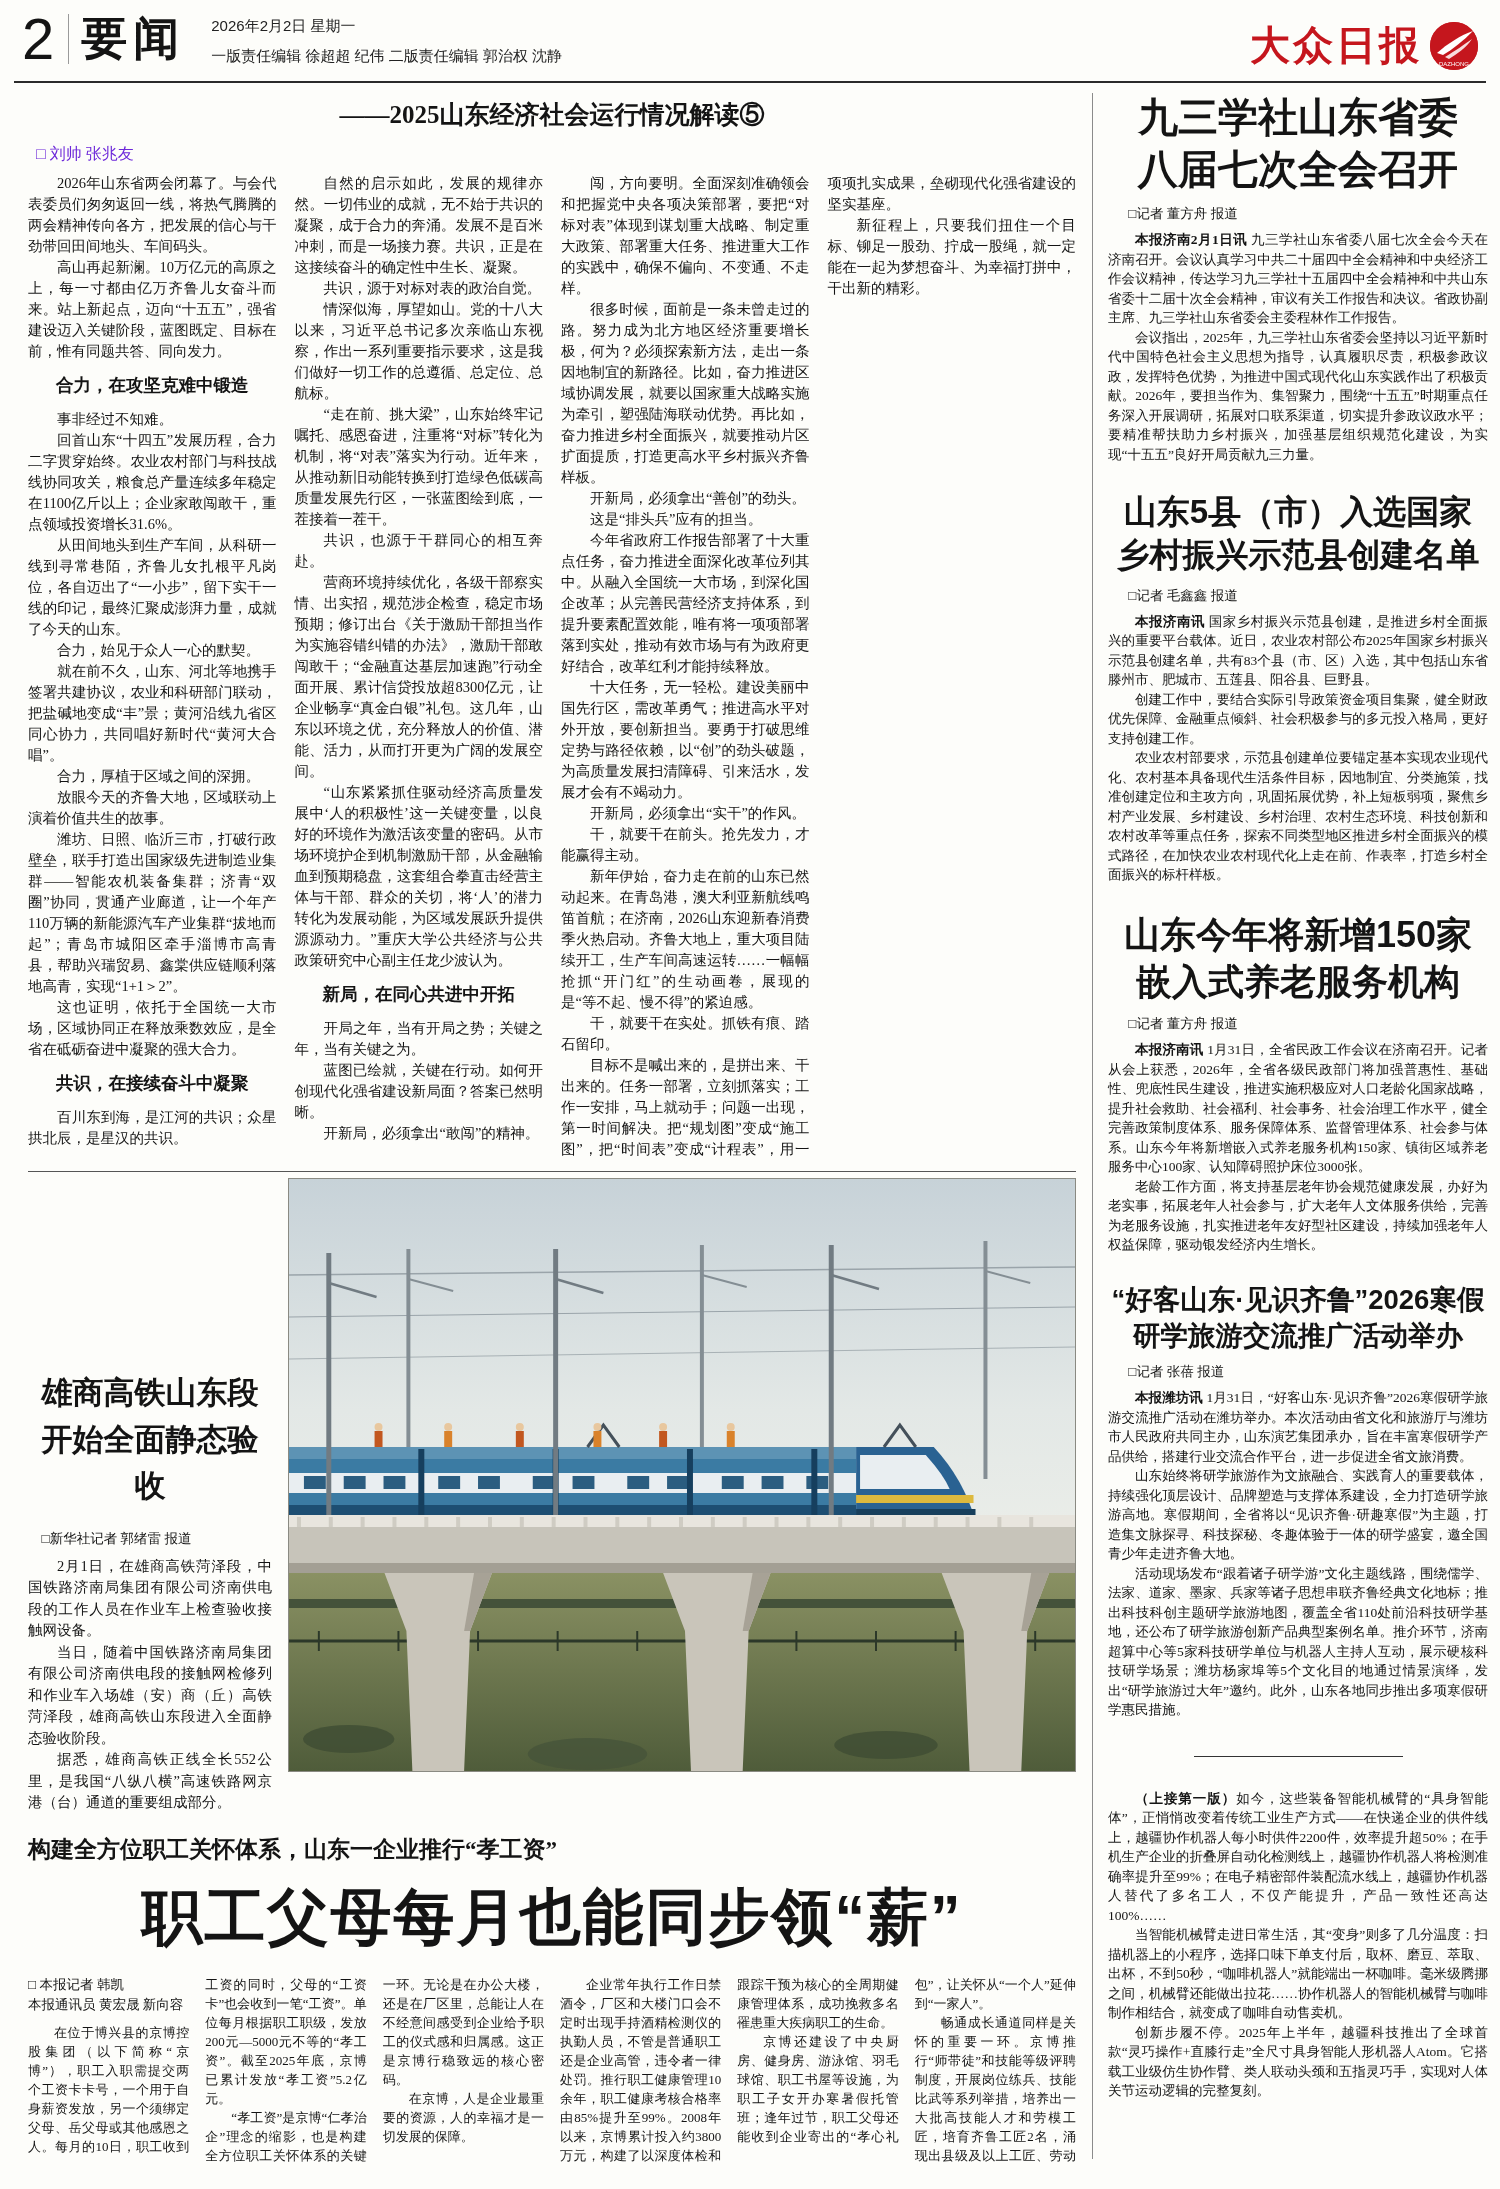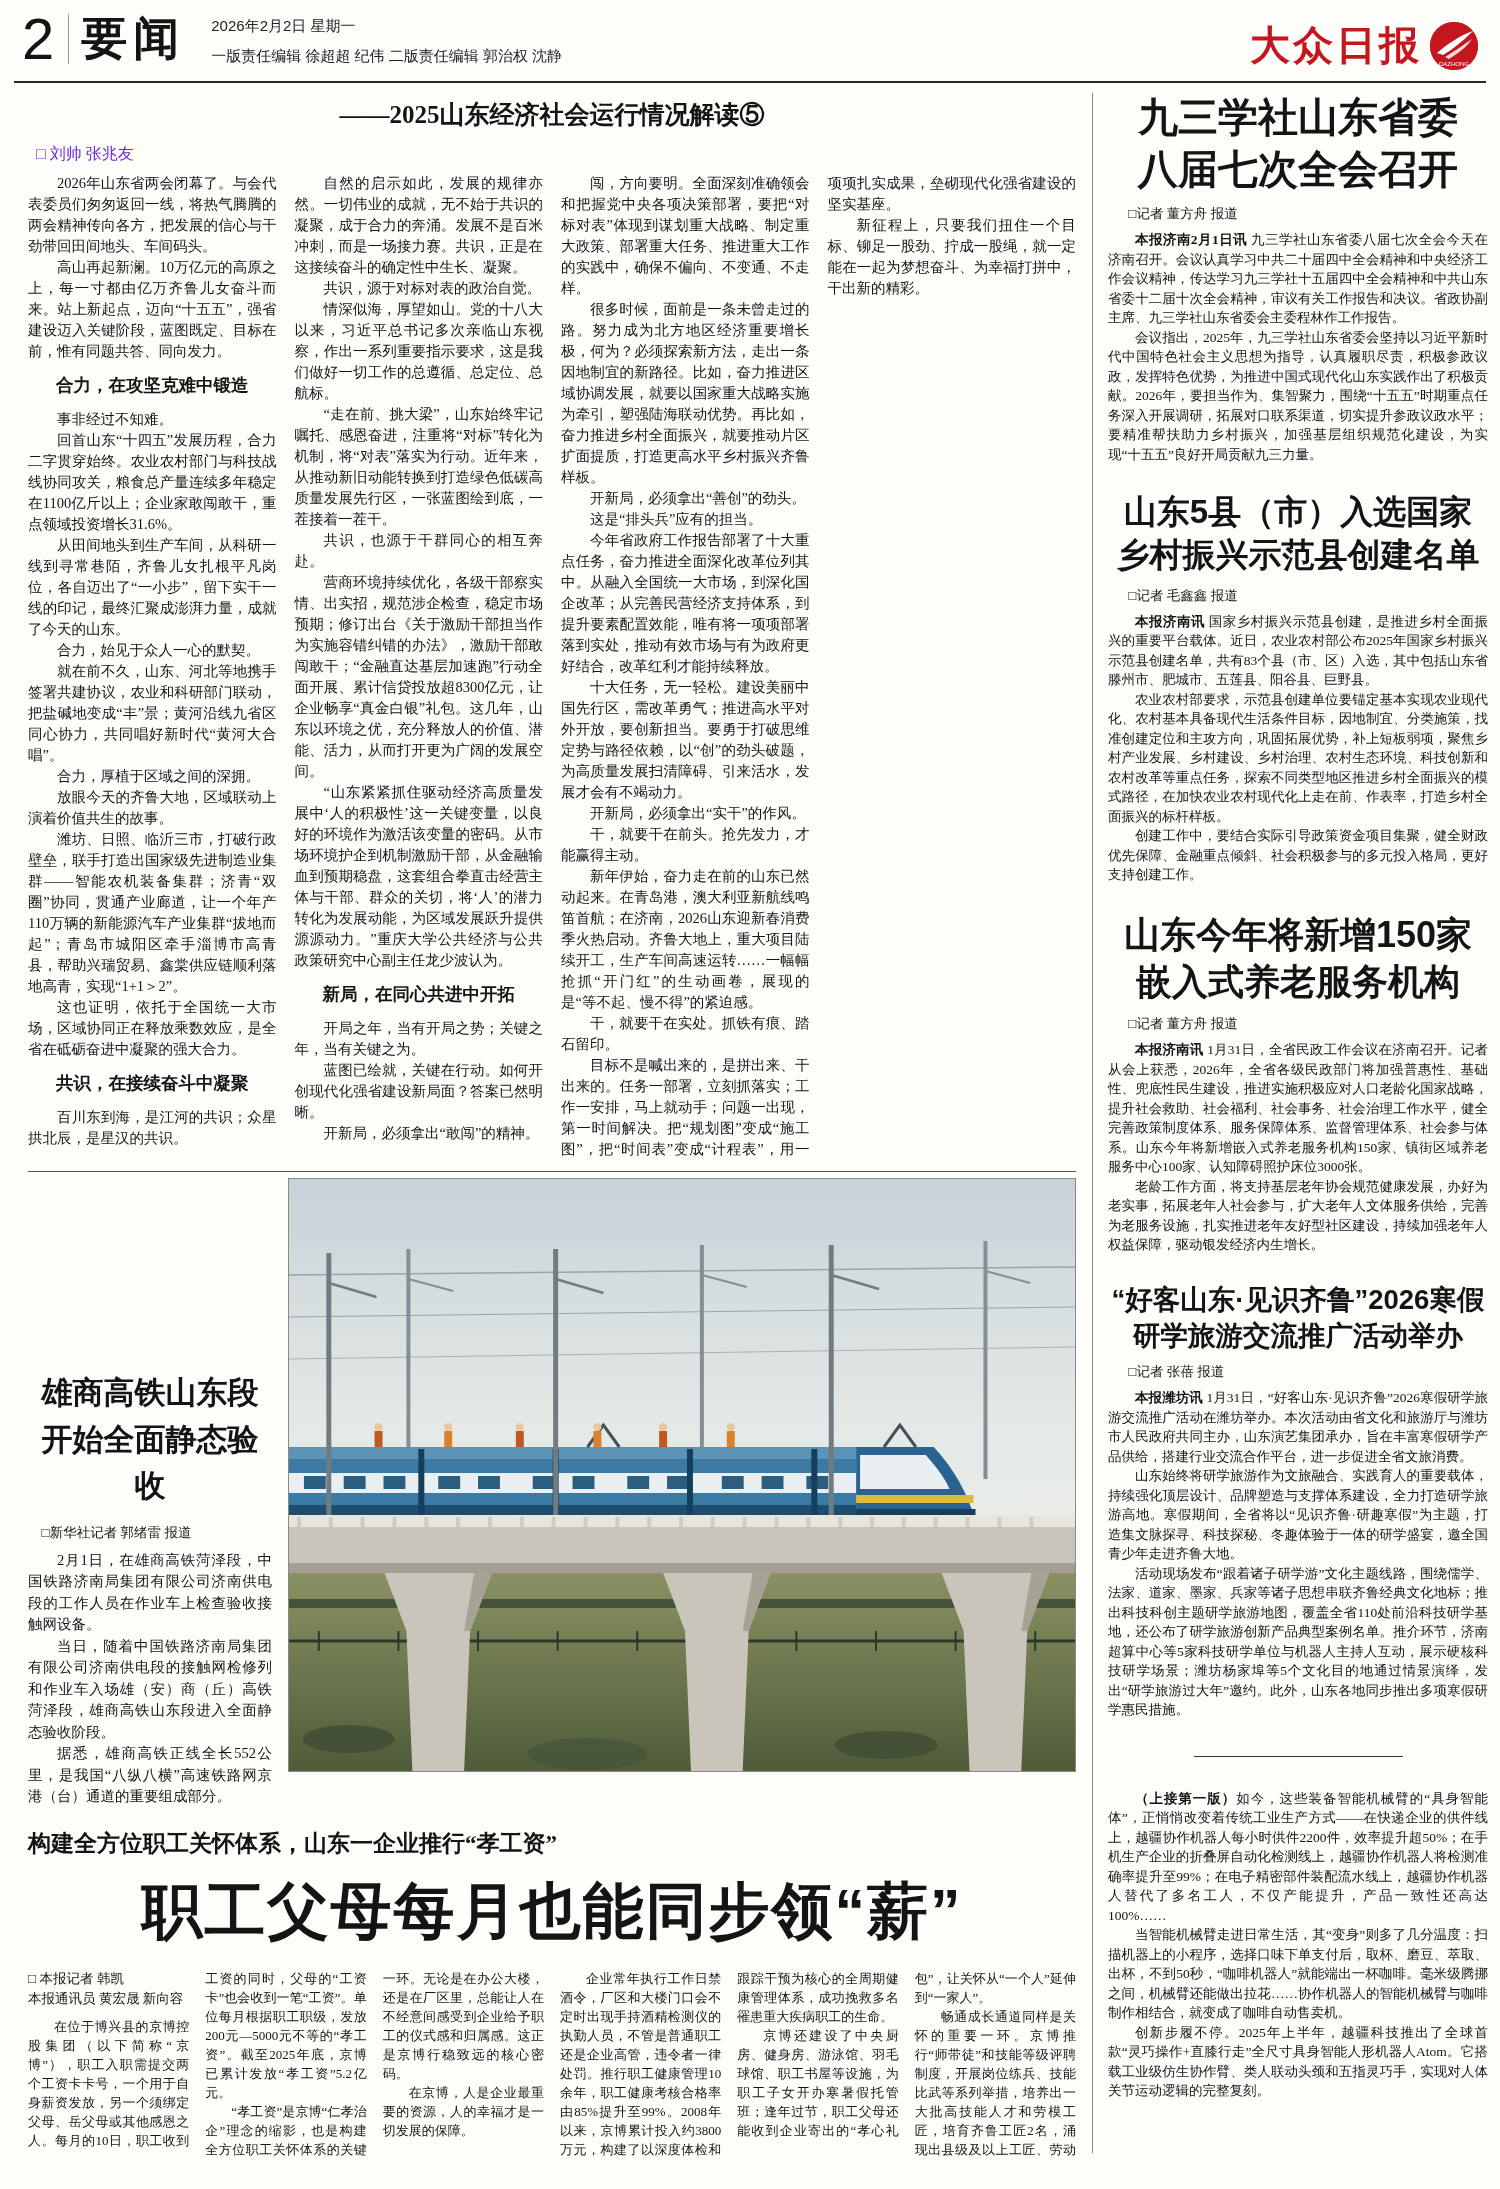--- a/index.html
+++ b/index.html
@@ -29,21 +29,21 @@
   .lead-headline{font-family:"Liberation Sans",sans-serif;font-size:63px;line-height:1.12;font-weight:bold;text-align:center;margin:16px 0 0;letter-spacing:1px;}
   .lead-deck{font-size:25px;font-weight:bold;text-align:center;margin-top:15px;}
   .lead-byline{font-size:16px;margin:13px 0 8px 8px;color:#6d28d9;}
   .lead-body{height:988px;column-count:4;column-gap:18px;column-fill:auto;font-size:14.5px;line-height:21px;text-align:justify;overflow:hidden;}
   .para{margin:0;text-indent:2em;}
   .inline-subhead{font-family:"Liberation Sans",sans-serif;font-size:17.5px;font-weight:bold;text-align:center;text-indent:0;margin:13px 0;}
   .zone-rule{border-top:1px solid #555;margin:10px 0 6px 0;}
   
   .mid-row{display:flex;margin-top:6px;}
   .rail{width:244px;flex:none;padding-top:192px;margin-right:16px;}
-  .rail-title{font-family:"Liberation Sans",sans-serif;font-size:31px;line-height:1.5;font-weight:bold;text-align:center;white-space:pre-line;margin:0 0 14px;}
+  .rail-title{font-family:"Liberation Sans",sans-serif;font-size:31px;line-height:1.5;font-weight:bold;text-align:center;white-space:pre-line;margin:0 0 20px;}
   .rail-byline{font-size:13.5px;margin:0 0 8px;text-indent:1em;}
   .rail-body{font-size:14.5px;line-height:21.5px;text-align:justify;}
   .photo-col{flex:1;min-width:0;}
   figure.photo{margin:0;border:1px solid #8a8a82;height:592px;overflow:hidden;background:#dfe5e6;}
   figure.photo svg{display:block;width:100%;height:100%;}
   
   .kicker{font-size:23px;font-weight:bold;text-align:left;margin-top:20px;}
   .mega-headline{font-family:"Liberation Sans",sans-serif;font-size:61px;font-weight:bold;text-align:center;letter-spacing:2px;margin:12px 0 16px;}
   .worker-body{height:196px;column-count:6;column-gap:16px;column-fill:auto;font-size:13px;line-height:19px;text-align:justify;overflow:hidden;}
   .worker-byline{font-size:13.5px;line-height:20px;margin:0 0 8px;text-indent:0;}
@@ -342,22 +342,22 @@
         </div>
       </article>
 
       <article class="sb-article">
         <h2 class="sb-title t34">山东5县（市）入选国家
 乡村振兴示范县创建名单</h2>
         <div class="sb-byline">□记者  毛鑫鑫  报道</div>
         <div class="sb-body">
           <p class="para"><b class="lead-label">本报济南讯</b><span> 国家乡村振兴示范县创建，是推进乡村全面振兴的重要平台载体。近日，农业农村部公布2025年国家乡村振兴示范县创建名单，共有83个县（市、区）入选，其中包括山东省滕州市、肥城市、五莲县、阳谷县、巨野县。</span></p>
           <div>
+              <p class="para">创建工作中，要结合实际引导政策资金项目集聚，健全财政优先保障、金融重点倾斜、社会积极参与的多元投入格局，更好支持创建工作。</p>
               <p class="para">农业农村部要求，示范县创建单位要锚定基本实现农业现代化、农村基本具备现代生活条件目标，因地制宜、分类施策，找准创建定位和主攻方向，巩固拓展优势，补上短板弱项，聚焦乡村产业发展、乡村建设、乡村治理、农村生态环境、科技创新和农村改革等重点任务，探索不同类型地区推进乡村全面振兴的模式路径，在加快农业农村现代化上走在前、作表率，打造乡村全面振兴的标杆样板。</p>
-              <p class="para">创建工作中，要结合实际引导政策资金项目集聚，健全财政优先保障、金融重点倾斜、社会积极参与的多元投入格局，更好支持创建工作。</p>
             </div>
         </div>
       </article>
 
       <article class="sb-article">
         <h2 class="sb-title t36">山东今年将新增150家
 嵌入式养老服务机构</h2>
         <div class="sb-byline">□记者  董方舟  报道</div>
         <div class="sb-body">
           <p class="para"><b class="lead-label">本报济南讯</b><span> 1月31日，全省民政工作会议在济南召开。记者从会上获悉，2026年，全省各级民政部门将加强普惠性、基础性、兜底性民生建设，推进实施积极应对人口老龄化国家战略，提升社会救助、社会福利、社会事务、社会治理工作水平，健全完善政策制度体系、服务保障体系、监督管理体系、社会参与体系。山东今年将新增嵌入式养老服务机构150家、镇街区域养老服务中心100家、认知障碍照护床位3000张。</span></p>

